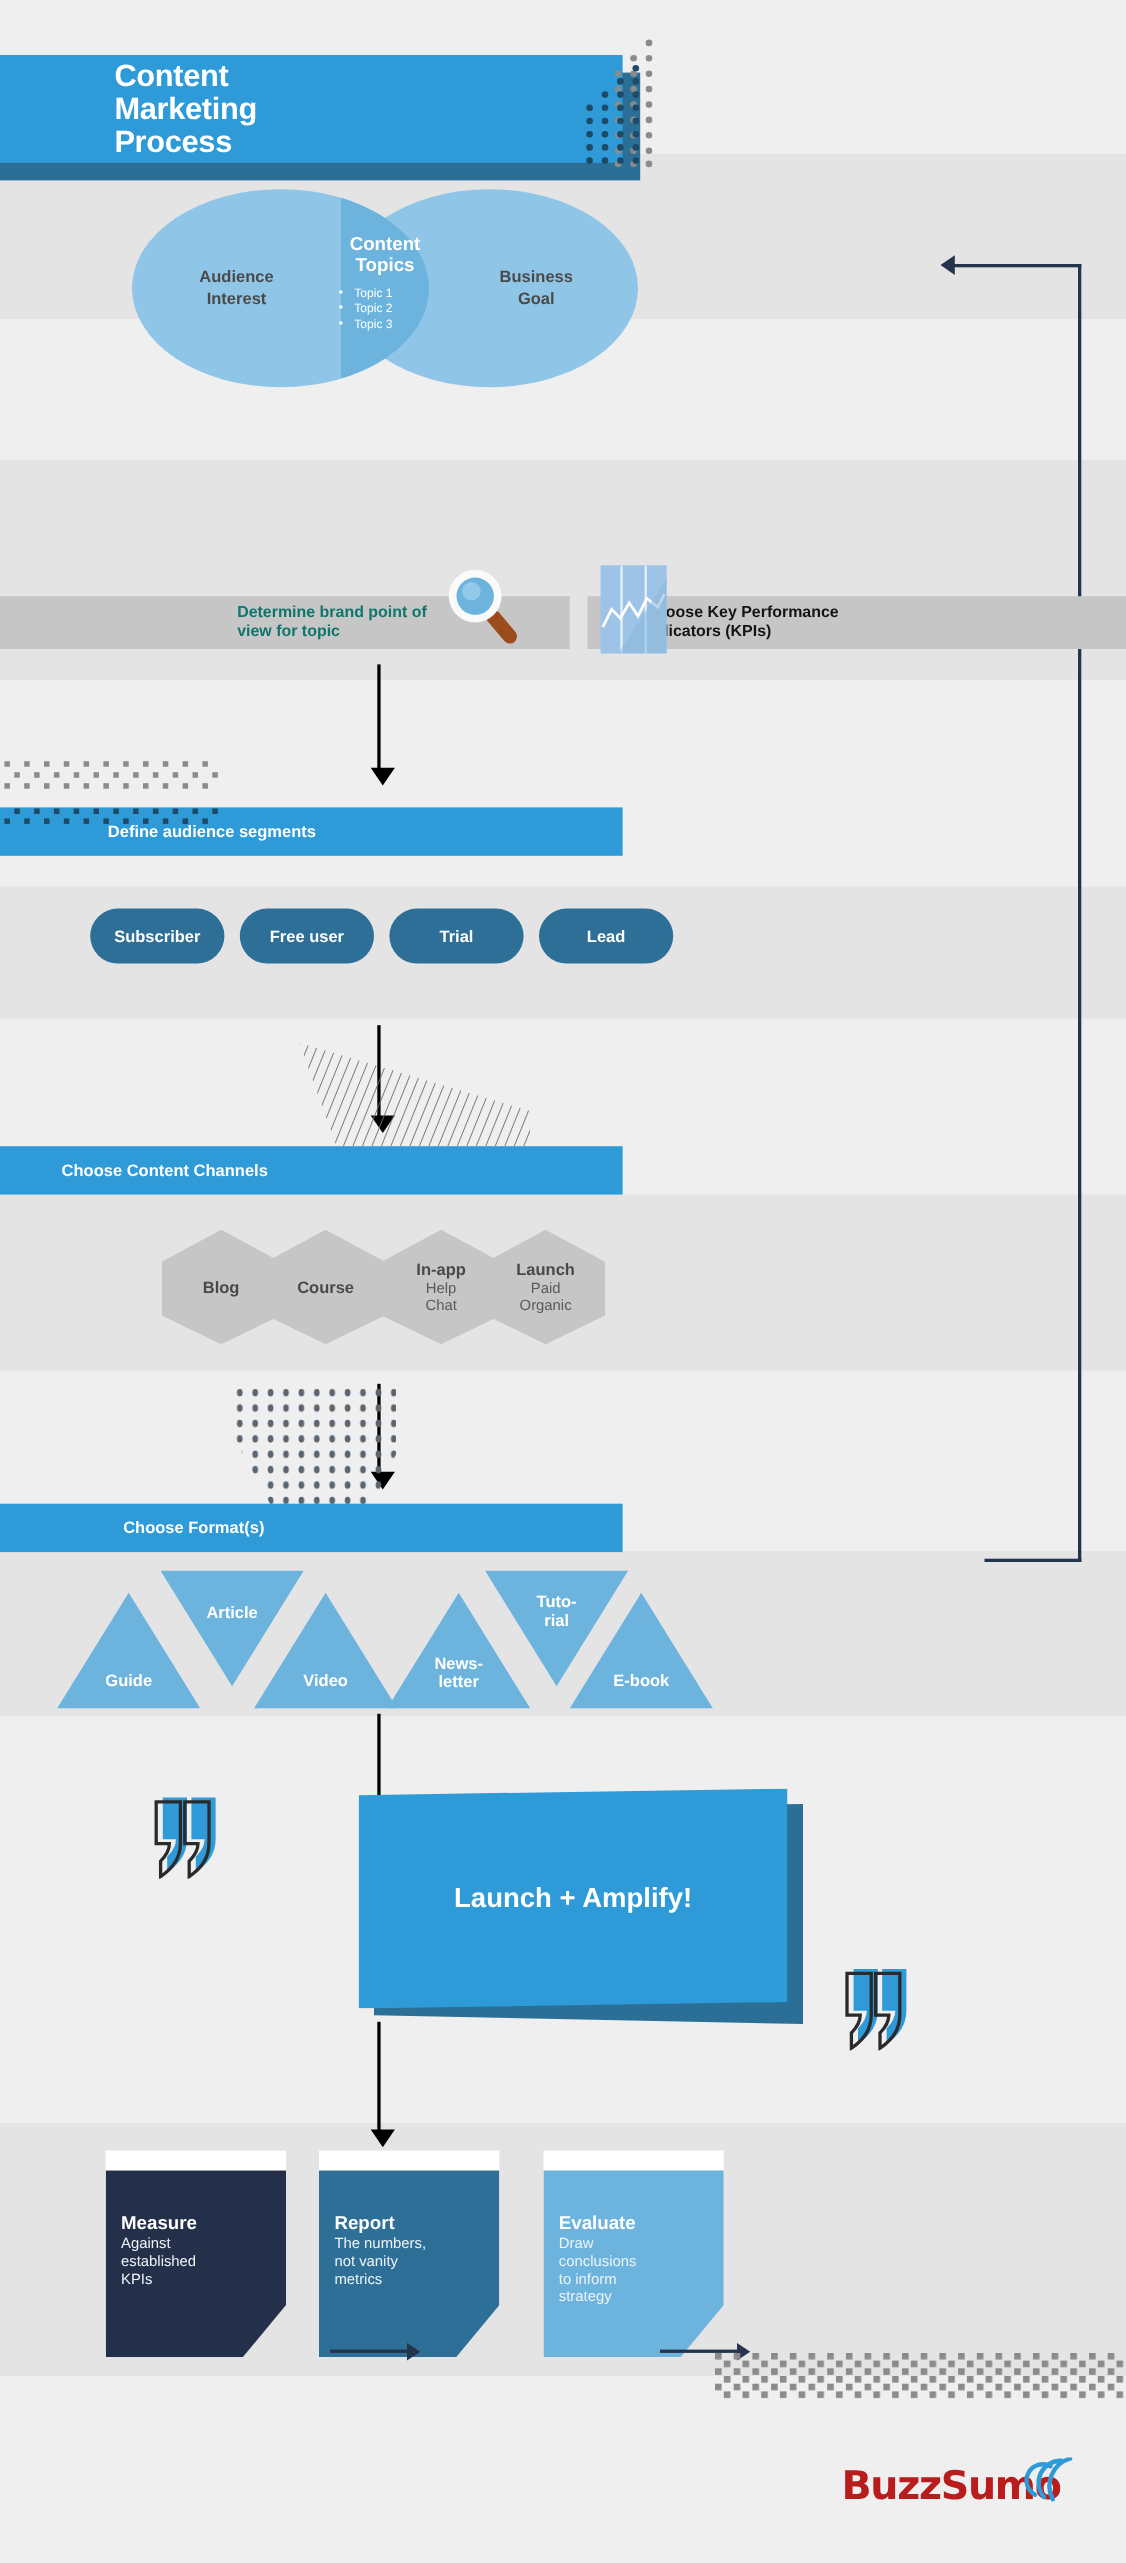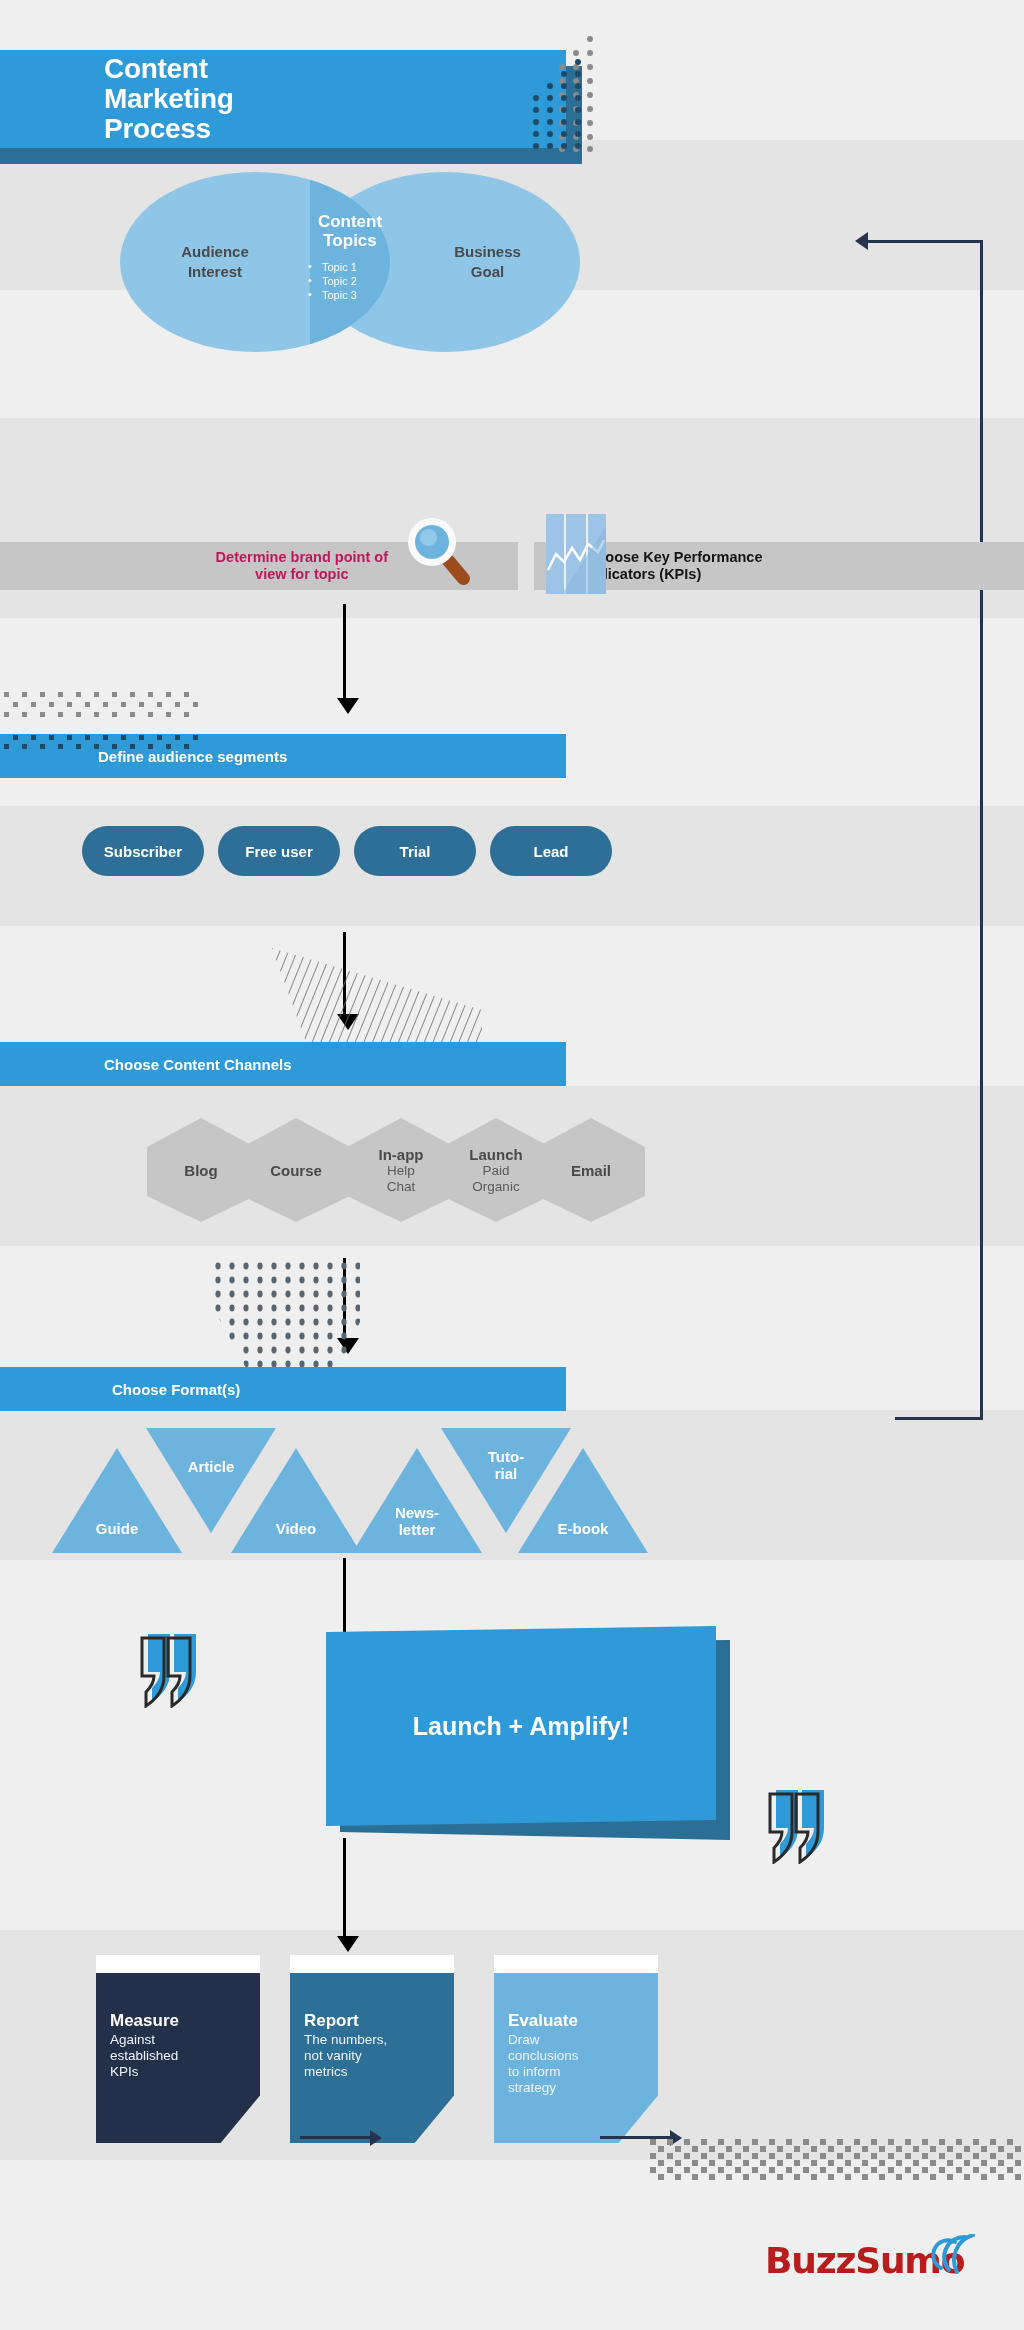--- a/index.html
+++ b/index.html
@@ -84,22 +84,22 @@
     border-right:13px solid #24344d;
   }
   #loop-horiz-bottom{position:absolute;left:895px;top:1417px;width:88px;height:3px;background:#24344d;}
 
   
   #strip-row{position:absolute;left:0;top:525px;width:1024px;height:90px;}
   #strip-a{position:absolute;left:0;top:17px;width:518px;height:48px;background:#c6c6c6;}
   #strip-b{position:absolute;left:534px;top:17px;width:490px;height:48px;background:#c6c6c6;}
   #strip-a-label{
     position:absolute;left:28px;top:20px;width:360px;height:42px;
-    display:flex;align-items:center;justify-content:flex-end;text-align:center;
-    color:#be185d;font-size:14.5px;font-weight:bold;line-height:17px;white-space:pre-line;
+    display:flex;align-items:center;justify-content:flex-end;text-align:left;
+    color:#0f766e;font-size:14.5px;font-weight:bold;line-height:17px;white-space:pre-line;
   }
   #strip-b-label{
     position:absolute;left:586px;top:20px;width:340px;height:42px;
     display:flex;align-items:center;
     color:#141414;font-size:14.5px;font-weight:bold;line-height:17px;white-space:pre-line;
   }
   #magnifier{position:absolute;left:406px;top:516px;width:60px;height:76px;}
   #mag-handle{position:absolute;left:32px;top:40px;width:13px;height:36px;background:#9c4c1c;
     border-radius:7px;transform:rotate(-40deg);transform-origin:top center;}
   #mag-ring{position:absolute;left:2px;top:2px;width:48px;height:48px;border-radius:50%;
@@ -109,21 +109,21 @@
   #mag-lens-hi{position:absolute;left:14px;top:13px;width:17px;height:17px;border-radius:50%;
     background:#92c9e9;}
   #kpi-icon{position:absolute;left:546px;top:514px;width:60px;height:80px;background:#9dc4e6;}
   #kpi-line{position:absolute;left:0;top:0;width:60px;height:80px;}
 
   
   .step-bar{position:absolute;left:0;height:44px;background:#2e9ad8;
     color:#fff;font-size:15px;font-weight:bold;display:flex;align-items:center;
     box-sizing:border-box;}
   #bar-audience{top:734px;width:566px;padding-left:98px;}
-  #bar-channels{top:1042px;width:566px;padding-left:104px;}
+  #bar-channels{top:1042px;width:566px;padding-left:56px;}
   #bar-format{top:1367px;width:566px;padding-left:112px;}
 
   
   .arr-line{position:absolute;width:3px;background:#000;}
   .arr-head{position:absolute;width:0;height:0;
     border-left:11px solid transparent;border-right:11px solid transparent;
     border-top:16px solid #000;}
 
   
   #pills{position:absolute;left:0;top:826px;width:904px;height:100px;}
@@ -408,23 +408,20 @@
     <div class="hex" style="left:347px;">
       <span class="h1">In-app</span>
       <span class="h2" style="white-space:pre-line;text-align:center;">Help
 Chat</span>
     </div>
     <div class="hex" style="left:442px;">
       <span class="h1">Launch</span>
       <span class="h2" style="white-space:pre-line;text-align:center;">Paid
 Organic</span>
     </div>
-    <div class="hex" style="left:537px;">
-      <span class="h1">Email</span>
-    </div>
   </div>
 
   <div class="arr-line" style="left:343px;top:1258px;height:82px;"></div>
   <div class="arr-head" style="left:337px;top:1338px;"></div>
 
   <svg style="position:absolute;left:200px;top:1262px;width:160px;height:150px;" viewBox="0 0 160 150">
     <defs>
       <pattern id="dp2" width="14" height="14" patternUnits="userSpaceOnUse">
         <ellipse cx="4" cy="4" rx="2.6" ry="3.4" fill="#5a6570"></ellipse>
       </pattern>

